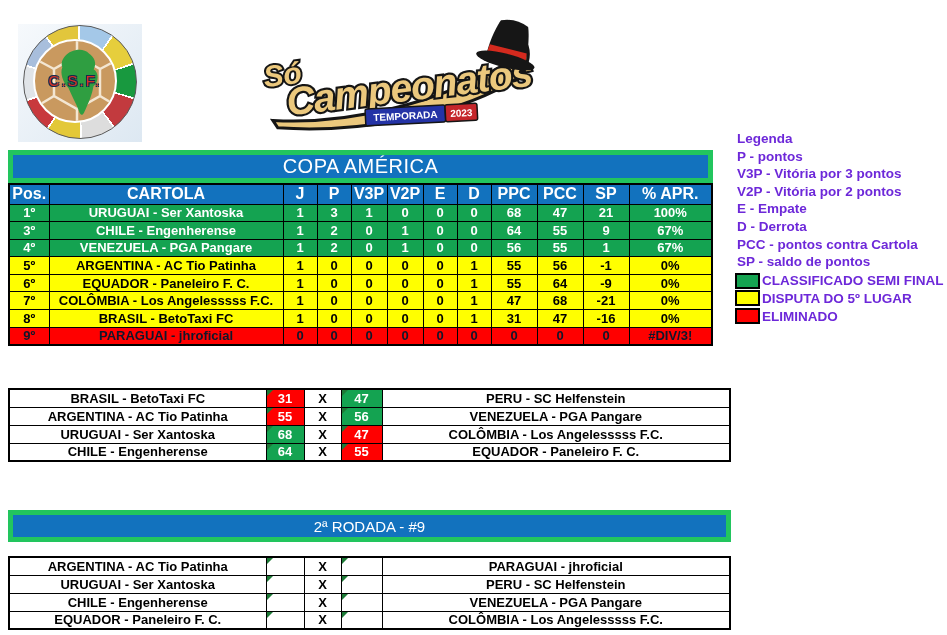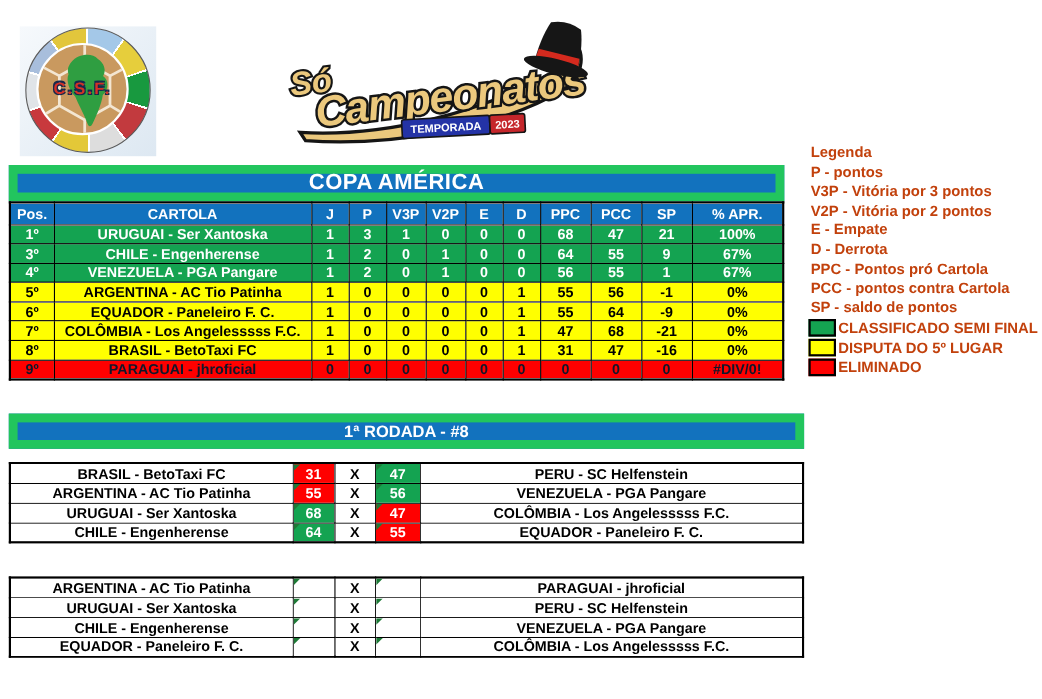--- a/index.html
+++ b/index.html
@@ -23,45 +23,45 @@
       #e3c838 180deg 214deg, #fff 214deg 216deg,
       #c8393d 216deg 250deg, #fff 250deg 252deg,
       #e0e4e8 252deg 286deg, #fff 286deg 288deg,
       #a8bedc 288deg 322deg, #fff 322deg 324deg,
       #e2c63c 324deg 358deg, #fff 358deg 360deg);
   }
   .csf-inner { position:absolute; left:15px; top:15px; width:84px; height:84px; border-radius:50%;
     background:#c9995f; border:2px solid #fff; overflow:hidden; }
   .csf-inner svg { position:absolute; left:0; top:0; }
   .csf-text { position:absolute; left:0; top:31px; width:100%; text-align:center;
-    font-size:15px; font-weight:bold; letter-spacing:2px; color:#d63127;
+    font-size:15px; font-weight:normal; letter-spacing:2px; color:#d63127;
     text-shadow:-1px -1px 0 #16294d, 1px -1px 0 #16294d, -1px 1px 0 #16294d, 1px 1px 0 #16294d; }
 
   
   .soc-logo { position:absolute; left:255px; top:6px; }
 
   
-  .legend { position:absolute; left:735px; top:131px; width:212px; color:#c2410c; }
+  .legend { position:absolute; left:735px; top:131px; width:212px; color:#6d28d9; }
   .legend .line { height:17.6px; font-size:13.5px; font-weight:bold; white-space:nowrap; padding-left:2px; }
   .legend .key { display:flex; align-items:center; height:17.8px; }
   .legend .swatch { width:25px; height:16px; border:2px solid #000; flex:0 0 auto; }
   .legend .key span.klabel { font-size:13.5px; font-weight:bold; white-space:nowrap; margin-left:2px; }
 
   
-  .banner { background:var(--blue); border:8px solid #22c55e; color:#fff; font-weight:bold;
+  .banner { background:var(--blue); border:5px solid #22c55e; color:#fff; font-weight:normal;
     text-align:center; display:flex; align-items:center; justify-content:center; }
   .banner.big { height:33px; font-size:20px; letter-spacing:.5px; }
   .banner.small { height:32px; font-size:15px; }
 
   
   .league { position:absolute; left:8px; top:150px; width:705px; }
   .league table { width:705px; border-collapse:collapse; table-layout:fixed; border:2px solid #000; }
   .league th, .league td { border:1px solid #000; text-align:center; font-weight:bold;
     overflow:hidden; white-space:nowrap; }
-  .league th { background:var(--blue); color:#fff; font-size:13px; height:20px; }
+  .league th { background:var(--blue); color:#fff; font-size:16px; height:20px; }
   .league td { font-size:13px; height:17.6px; }
   tr.st-g td { background:var(--green); color:#fff; }
   tr.st-y td { background:var(--yellow); color:#000000; }
   tr.st-r td { background:var(--red); color:#0f172a; }
 
   
   .round1 { position:absolute; left:8px; top:376px; width:723px; }
   .round2 { position:absolute; left:8px; top:510px; width:723px; }
   .round table { width:723px; border-collapse:collapse; table-layout:fixed; border:2px solid #000; }
   .round1 table { margin-top:12px; }
@@ -116,21 +116,20 @@
     </g>
   </svg>
 
   <div class="legend">
     <div class="line">Legenda</div>
     <div class="line">P - pontos</div>
     <div class="line">V3P - Vitória por 3 pontos</div>
     <div class="line">V2P - Vitória por 2 pontos</div>
     <div class="line">E - Empate</div>
     <div class="line">D - Derrota</div>
-    <div class="line">PPC - Pontos pró Cartola</div>
     <div class="line">PCC - pontos contra Cartola</div>
     <div class="line">SP - saldo de pontos</div>
     <div class="key">
       <span class="swatch" style="background: rgb(20, 163, 81);"></span>
       <span class="klabel">CLASSIFICADO SEMI FINAL</span>
     </div>
     <div class="key">
       <span class="swatch" style="background: rgb(255, 255, 0);"></span>
       <span class="klabel">DISPUTA DO 5º LUGAR</span>
     </div>
@@ -278,28 +277,27 @@
             <td>PARAGUAI - jhroficial</td>
             <td>0</td>
             <td>0</td>
             <td>0</td>
             <td>0</td>
             <td>0</td>
             <td>0</td>
             <td>0</td>
             <td>0</td>
             <td>0</td>
-            <td>#DIV/0!</td>
+            <td>#DIV/3!</td>
           </tr>
         </tbody>
     </table>
   </section>
 
   <section class="round round1">
-    <div class="banner small">1ª RODADA - #8</div>
     <table>
       <colgroup>
         <col style="width:257px">
           <col style="width:38px">
           <col style="width:37px">
           <col style="width:41px">
           <col>
       </colgroup>
       <tbody>
 
@@ -329,20 +327,21 @@
             <td class="win"><span class="tri"></span><span>64</span></td>
             <td>X</td>
             <td class="loss"><span class="tri"></span><span>55</span></td>
             <td>EQUADOR - Paneleiro F. C.</td>
           </tr>
         </tbody>
     </table>
   </section>
 
   <section class="round round2">
+    <div class="banner small">2ª RODADA - #9</div>
     <table>
       <colgroup>
         <col style="width:257px">
           <col style="width:38px">
           <col style="width:37px">
           <col style="width:41px">
           <col>
       </colgroup>
       <tbody>
 

